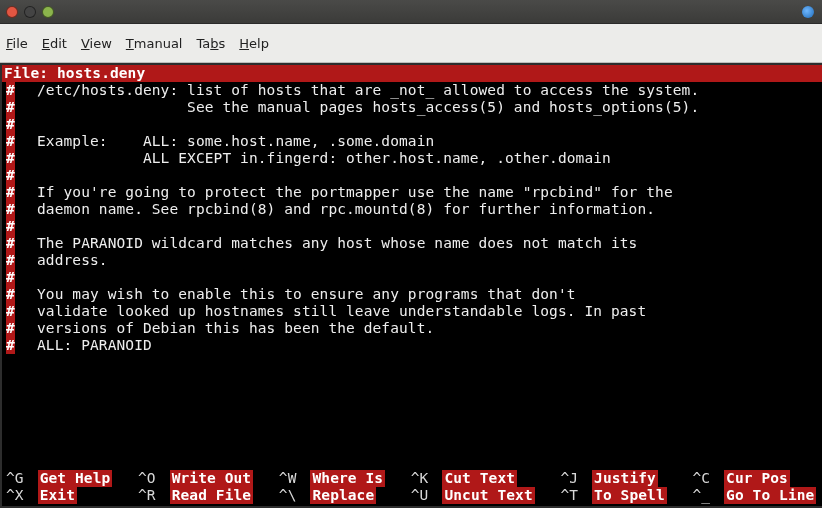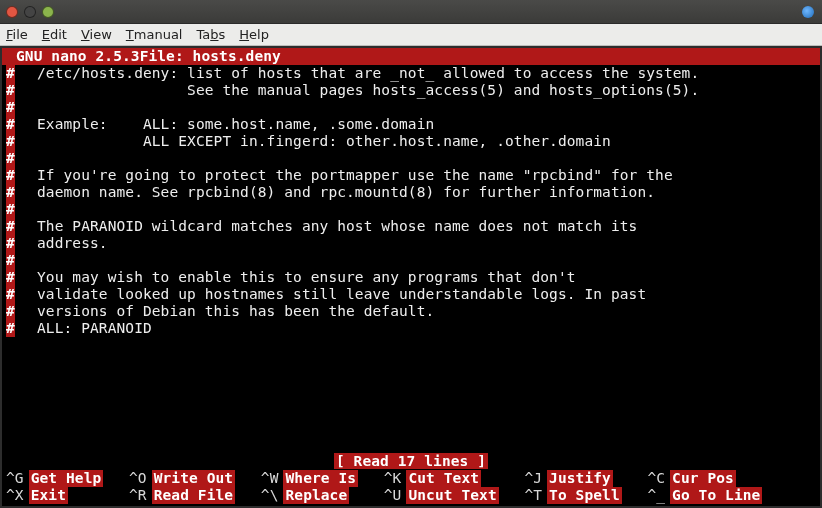--- a/index.html
+++ b/index.html
@@ -28,21 +28,21 @@
   .tb-min   { background: #444; }
   .tb-max   { background: #8bb44c; }
   .tb-gap   { flex: 1; }
   .tb-spark {
     width: 12px; height: 12px; border-radius: 50%;
     background: radial-gradient(circle at 40% 40%, #6fb7ff, #1e6bb8);
     margin-right: 2px;
   }
   
   .menubar {
-    height: 22px;
+    height: 39px;
     background: #ececea;
     display: flex;
     align-items: center;
     padding: 0 6px;
     gap: 14px;
     font-family: "DejaVu Sans", "Liberation Sans", sans-serif;
     font-size: 13px;
     color: #222;
     border-bottom: 1px solid #bdbdbb;
   }
@@ -119,21 +119,21 @@
     display: flex;
     align-items: baseline;
     margin-right: 8px;
   }
   .sc-key { color: #d8d8d8; }
   .sc-lab {
     background: #b01818;
     color: #fff;
     font-weight: bold;
     padding: 0 2px;
-    margin-left: 5px;
+    margin-left: 14px;
   }
 </style>
 </head>
 <body>
 
 <div class="titlebar">
   <div class="tb-btn tb-close"></div>
   <div class="tb-btn tb-min"></div>
   <div class="tb-btn tb-max"></div>
   <div class="tb-gap"></div>
@@ -146,28 +146,26 @@
   <span class="menuitem"><span class="ul">V</span><span>iew</span></span>
   <span class="menuitem"><span class="ul">T</span><span>manual</span></span>
   <span class="menuitem"><span>Ta</span><span class="ul">b</span><span>s</span></span>
   <span class="menuitem"><span class="ul">H</span><span>elp</span></span>
 </div>
 
 <div class="term-wrap">
   <div class="term">
 
     <div class="nano-title">
-      <span class="left">GNU nano 2.5.3</span>
       <span class="center">File: hosts.deny</span>
       <span class="right"></span>
     </div>
 
     <div class="filebody" id="filebody"><div class="line"><span class="gutter">#</span><span class="txt">/etc/hosts.deny: list of hosts that are _not_ allowed to access the system.</span></div><div class="line"><span class="gutter">#</span><span class="txt">                 See the manual pages hosts_access(5) and hosts_options(5).</span></div><div class="line"><span class="gutter">#</span><span class="txt"></span></div><div class="line"><span class="gutter">#</span><span class="txt">Example:    ALL: some.host.name, .some.domain</span></div><div class="line"><span class="gutter">#</span><span class="txt">            ALL EXCEPT in.fingerd: other.host.name, .other.domain</span></div><div class="line"><span class="gutter">#</span><span class="txt"></span></div><div class="line"><span class="gutter">#</span><span class="txt">If you're going to protect the portmapper use the name "rpcbind" for the</span></div><div class="line"><span class="gutter">#</span><span class="txt">daemon name. See rpcbind(8) and rpc.mountd(8) for further information.</span></div><div class="line"><span class="gutter">#</span><span class="txt"></span></div><div class="line"><span class="gutter">#</span><span class="txt">The PARANOID wildcard matches any host whose name does not match its</span></div><div class="line"><span class="gutter">#</span><span class="txt">address.</span></div><div class="line"><span class="gutter">#</span><span class="txt"></span></div><div class="line"><span class="gutter">#</span><span class="txt">You may wish to enable this to ensure any programs that don't</span></div><div class="line"><span class="gutter">#</span><span class="txt">validate looked up hostnames still leave understandable logs. In past</span></div><div class="line"><span class="gutter">#</span><span class="txt">versions of Debian this has been the default.</span></div><div class="line"><span class="gutter">#</span><span class="txt">ALL: PARANOID</span></div></div>
 
-    <div class="status"><span>[ Read 17 lines ]</span></div>
 
     <div class="shortcuts">
       <div class="sc-row" id="sc-row-1"><span class="sc"><span class="sc-key">^G</span><span class="sc-lab">Get Help</span></span><span>  </span><span class="sc"><span class="sc-key">^O</span><span class="sc-lab">Write Out</span></span><span>  </span><span class="sc"><span class="sc-key">^W</span><span class="sc-lab">Where Is</span></span><span>  </span><span class="sc"><span class="sc-key">^K</span><span class="sc-lab">Cut Text</span></span><span>    </span><span class="sc"><span class="sc-key">^J</span><span class="sc-lab">Justify</span></span><span>   </span><span class="sc"><span class="sc-key">^C</span><span class="sc-lab">Cur Pos</span></span><span>    </span></div>
       <div class="sc-row" id="sc-row-2"><span class="sc"><span class="sc-key">^X</span><span class="sc-lab">Exit</span></span><span>      </span><span class="sc"><span class="sc-key">^R</span><span class="sc-lab">Read File</span></span><span>  </span><span class="sc"><span class="sc-key">^\</span><span class="sc-lab">Replace</span></span><span>   </span><span class="sc"><span class="sc-key">^U</span><span class="sc-lab">Uncut Text</span></span><span>  </span><span class="sc"><span class="sc-key">^T</span><span class="sc-lab">To Spell</span></span><span>  </span><span class="sc"><span class="sc-key">^_</span><span class="sc-lab">Go To Line</span></span><span> </span></div>
     </div>
 
   </div>
 </div>
 
 </body></html>

